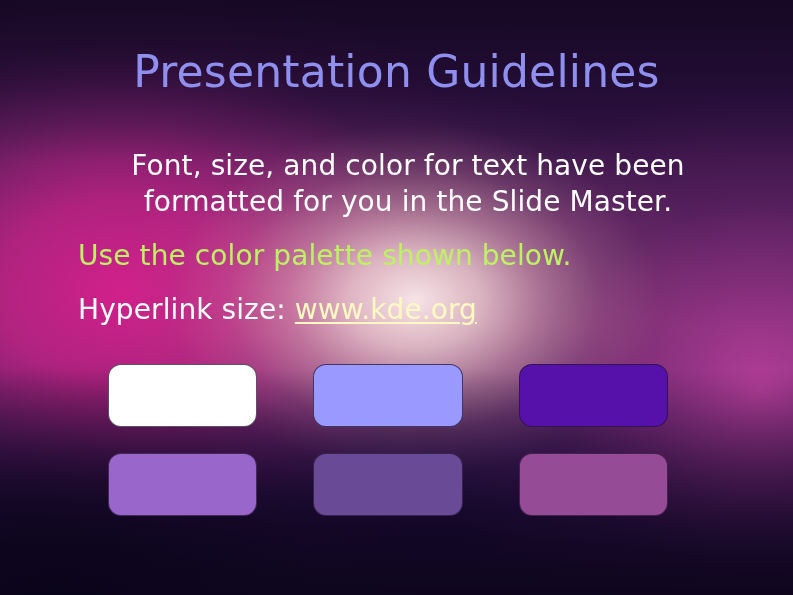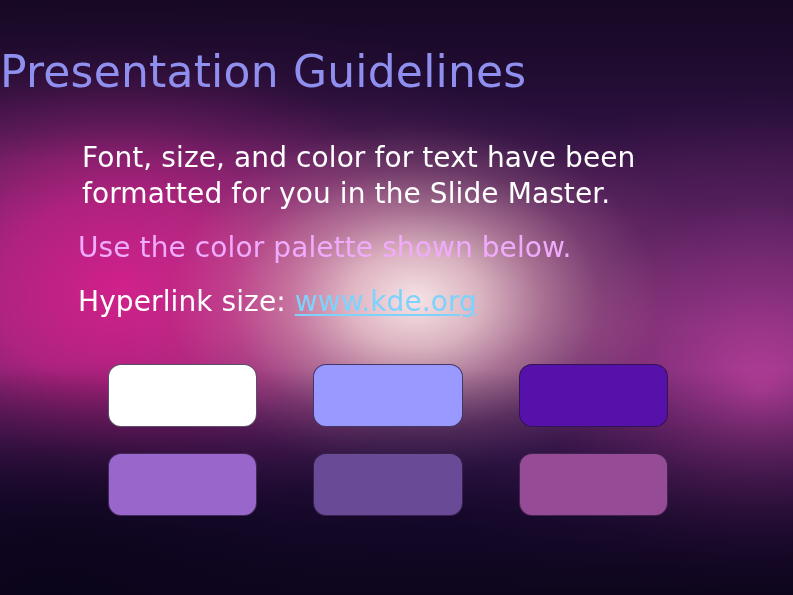--- a/index.html
+++ b/index.html
@@ -110,20 +110,21 @@
   #content {
     position: absolute;
     inset: 0;
   }
 
   #title {
     position: absolute;
     top: 44px;
     left: 0;
     width: 793px;
+    text-align: center;
     font-size: 44px;
     line-height: 56px;
     font-weight: 400;
     color: #8f8fef;
     letter-spacing: 0.2px;
     white-space: nowrap;
   }
 
   #body-block {
     position: absolute;
@@ -133,21 +134,21 @@
   }
 
   .para {
     color: #ffffff;
     font-size: 28px;
     line-height: 36px;
     font-weight: 400;
     letter-spacing: 0.1px;
   }
 
-  #para-1 { margin: 4px; }
+  #para-1 { margin: 12px; text-align: center; }
   #para-2 { margin: 18px 0 0 0; }
   #para-3 { margin: 18px 0 0 0; white-space: nowrap; }
 
   .hyperlink {
     color: #1313dd;
     text-decoration: underline;
     text-underline-offset: 3px;
     text-decoration-thickness: 2px;
   }
 
@@ -187,23 +188,23 @@
   <div class="bg-layer" id="bg-corner"></div>
 
   <div id="content">
 
     <div id="title" style="color: rgb(143, 143, 239);">Presentation Guidelines</div>
 
     <div id="body-block">
 
       <p class="para" id="para-1" style="color: rgb(255, 255, 255);">Font, size, and color for text have been formatted for you in the Slide Master.</p>
 
-      <p class="para" id="para-2" style="color: #f0abfc;">Use the color palette shown below.</p>
-
-      <p class="para" id="para-3" style="color: rgb(255, 255, 255);"><span>Hyperlink size: </span><a class="hyperlink" href="#" style="color: #7dd3fc;">www.kde.org</a></p>
+      <p class="para" id="para-2" style="color: #bef264;">Use the color palette shown below.</p>
+
+      <p class="para" id="para-3" style="color: rgb(255, 255, 255);"><span>Hyperlink size: </span><a class="hyperlink" href="#" style="color: #fef9c3;">www.kde.org</a></p>
 
     </div>
 
     <div id="swatch-grid">
 
       <div class="swatch-row">
         <div class="swatch" style="background-color: rgb(255, 255, 255);"></div>
         <div class="swatch" style="background-color: rgb(153, 153, 255);"></div>
         <div class="swatch" style="background-color: rgb(85, 17, 170);"></div>
       </div>

